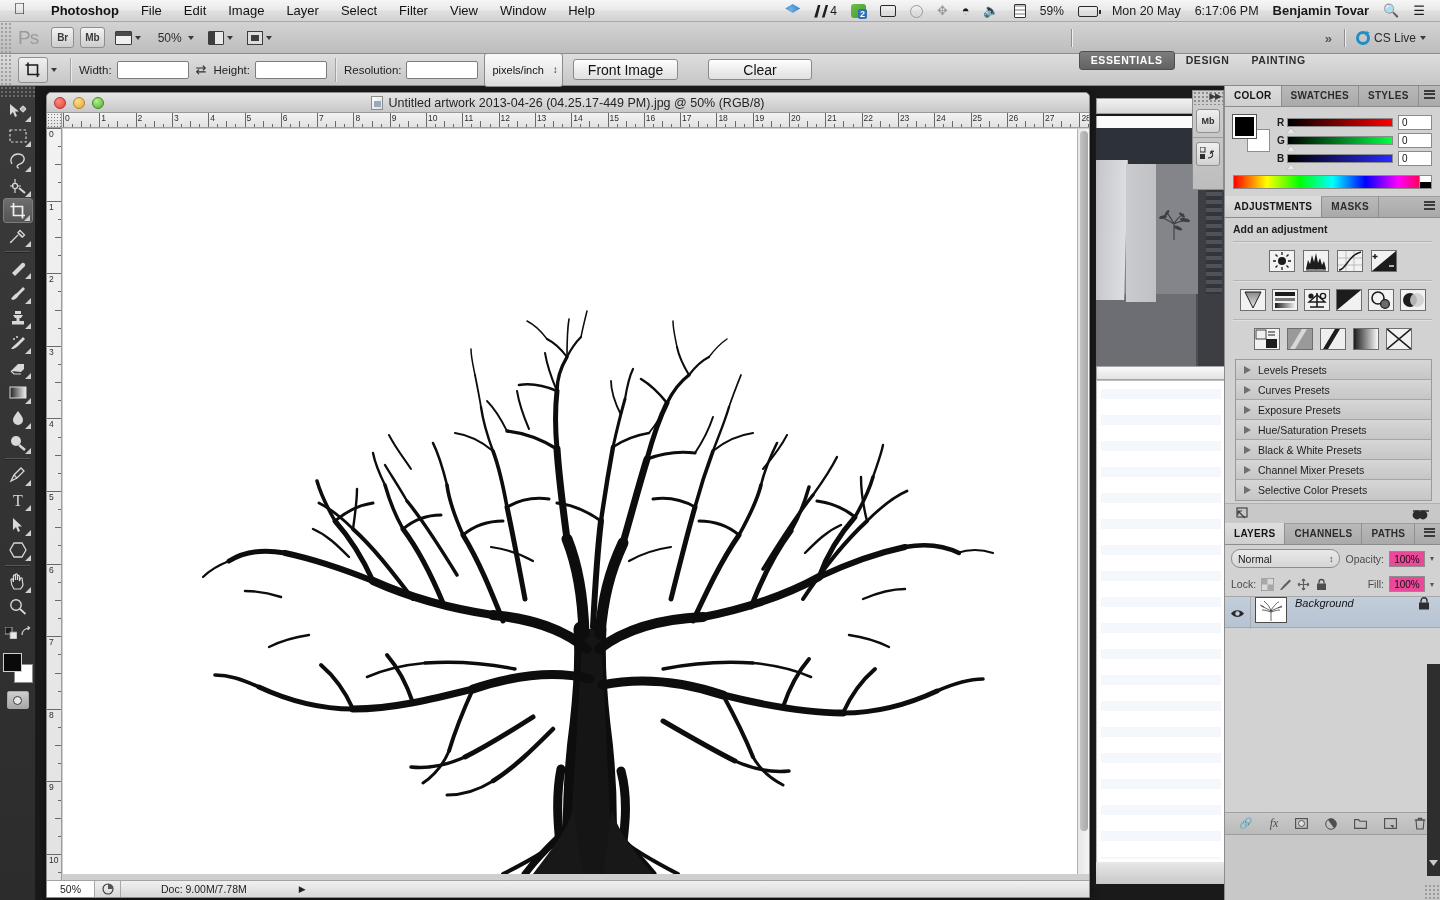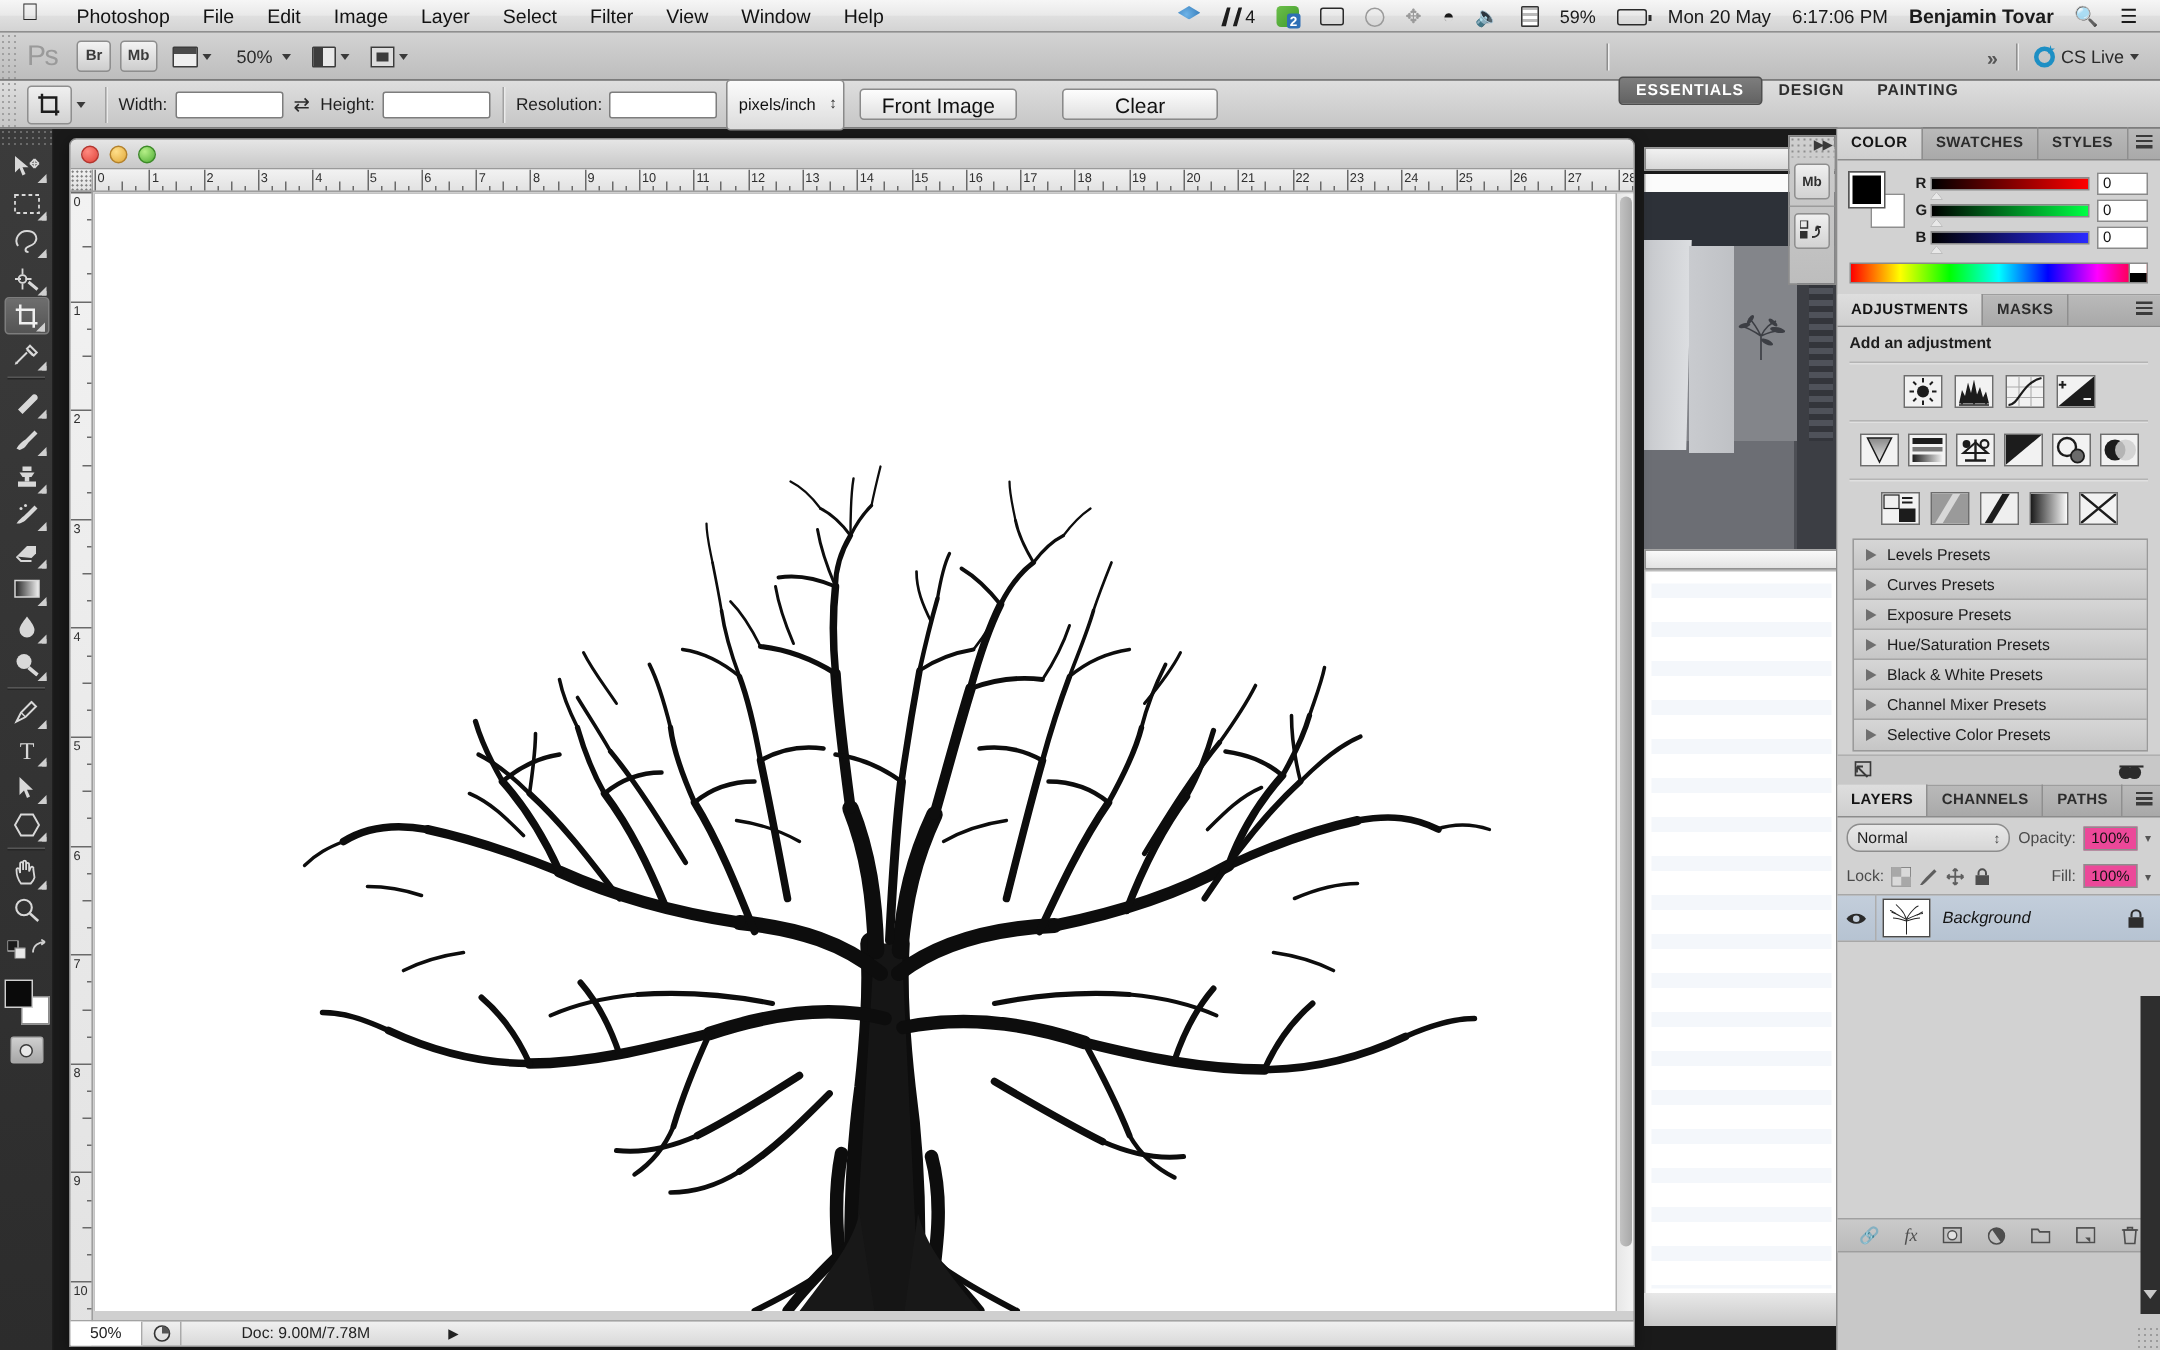--- a/index.html
+++ b/index.html
@@ -14,21 +14,21 @@
 
   
   .menubar{
     position:absolute; left:0; top:0; width:1440px; height:22px;
     background:linear-gradient(to bottom,#f6f6f6 0%,#e9e9e9 48%,#dfdfdf 52%,#d3d3d3 100%);
     border-bottom:1px solid #a8a8a8;
     display:flex; align-items:center; z-index:100;
   }
   .mb-apple{ font-size:16px; color:#262626; padding:0 14px 3px 14px; line-height:1;}
   .mb-item{ padding:0 11px; font-size:13px; color:#121212; line-height:22px; white-space:nowrap;}
-  .mb-item.bold{ font-weight:normal; }
+  .mb-item.bold{ font-weight:bold; }
   .mb-right{ position:absolute; right:0; top:0; height:22px; display:flex; align-items:center; padding-right:8px;}
   .mb-r{ padding:0 7px; font-size:12px; color:#1a1a1a; display:flex; align-items:center; gap:2px; line-height:22px;}
   .mb-r.name{ font-weight:bold; font-size:13px; }
   .mb-r.time{ font-size:12.5px; }
   .badge-num{ font-size:12px; }
   .dropbox-ico{ width:15px;height:14px;background:radial-gradient(circle at 40% 40%,#6db3e8,#2a6fae);clip-path:polygon(50% 0,100% 32%,50% 64%,0 32%);position:relative;}
   .anti-ico{ width:14px;height:13px; background:#1d1d1d; clip-path:polygon(0 100%,28% 0,45% 0,22% 100%, 55% 100%, 83% 0, 100% 0, 74% 100%); }
   .ever-ico{ width:15px;height:14px;border-radius:3px;background:linear-gradient(135deg,#6cbf4a,#3f9a2c);position:relative;}
   .ever-ico b{position:absolute;right:-1px;bottom:-1px;background:#2e6fb5;color:#fff;font-size:9px;border-radius:2px;padding:0 2px;line-height:10px;}
   .airplay-ico{width:16px;height:12px;border:1.6px solid #2a2a2a;border-radius:2px;}
@@ -279,21 +279,21 @@
   .lsel{
     height:19px;flex:1;background:linear-gradient(to bottom,#e9e9e9,#d6d6d6);
     border:1px solid #8d8d8d;border-radius:9px;font-size:10.5px;color:#1a1a1a;
     display:flex;align-items:center;padding:0 6px;position:relative;text-align:center;
   }
   .lsel:after{content:"\2195";position:absolute;right:6px;font-size:9px;color:#444;}
   .llab{font-size:10.5px;color:#4a4a4a;}
   .lnum{width:36px;height:16px;background:#ec4899;border:1px solid #8d8d8d;font-size:10px;color:#111;text-align:center;line-height:15px;}
   .lnum-caret{font-size:8px;color:#555;}
   .layeritem{
-    display:flex;align-items:center;height:32px;
+    display:flex;align-items:flex-start;height:32px;
     background:linear-gradient(to bottom,#c3cedb,#b6c3d2);
     border-top:1px solid #a7a7a7;border-bottom:1px solid #a7a7a7;
   }
   .eye{width:26px;display:flex;align-items:center;justify-content:center;border-right:1px solid #adadad;height:32px;}
   .lthumb{width:32px;height:26px;background:#fff;border:1px solid #4a4a4a;margin:0 8px 0 4px;overflow:hidden;position:relative;}
   .lname{flex:1;font-size:11px;font-style:italic;color:#141414;}
   .llock{padding-right:10px;}
   .layerfoot{
     position:absolute;left:0;bottom:0;width:100%;height:22px;
     background:linear-gradient(to bottom,#cacaca,#bababa);border-top:1px solid #a0a0a0;
@@ -627,20 +627,24 @@
     </div>
   <div class="bgwin bgwin-strip"></div>
 
   <div class="docwin">
 
     <div class="titlebar">
       <div class="traffic">
         <span class="tl r"></span>
         <span class="tl y"></span>
         <span class="tl g"></span>
+      </div>
+      <div class="ttl">
+        <span class="ttl-ico"></span>
+        <span>Untitled artwork 2013-04-26 (04.25.17-449 PM).jpg @ 50% (RGB/8)</span>
       </div>
     </div>
 
     <div class="rcorner"></div>
     <div class="ruler-h" id="rulerH">
         <div class="rtick" style="left: 16px; top: 0px; width: 1px; height: 15px;"></div>
         <div class="rnum" style="left: 18px; top: 1px;">0</div>
         <div class="rtick" style="left: 25.075px; top: 11px; width: 1px; height: 4px;"></div>
         <div class="rtick" style="left: 34.15px; top: 8px; width: 1px; height: 7px;"></div>
         <div class="rtick" style="left: 43.225px; top: 11px; width: 1px; height: 4px;"></div>

